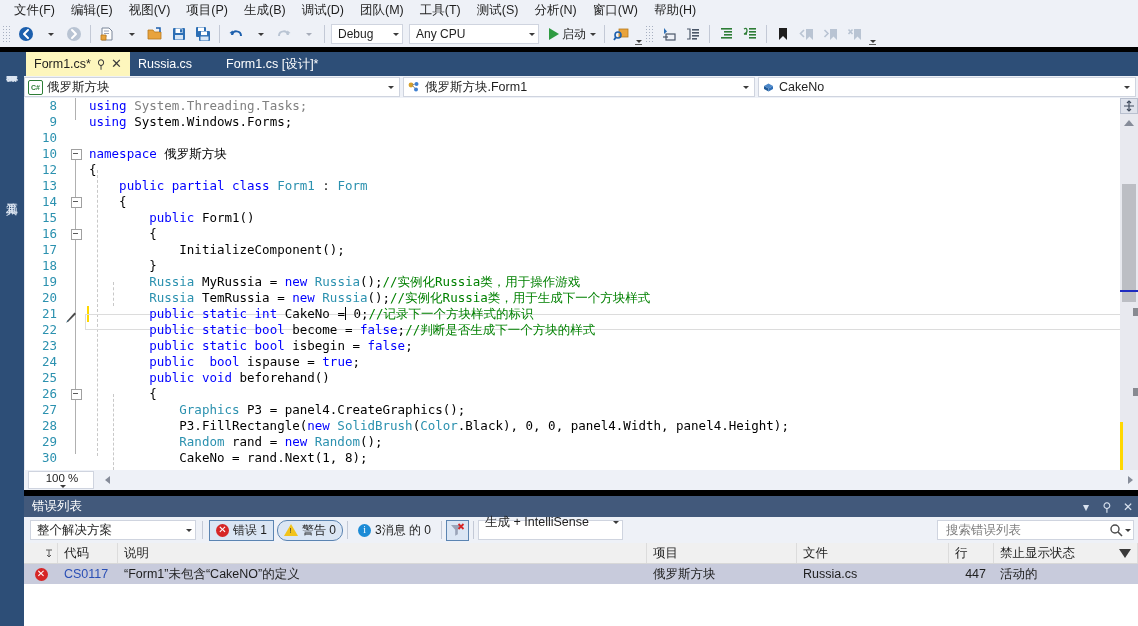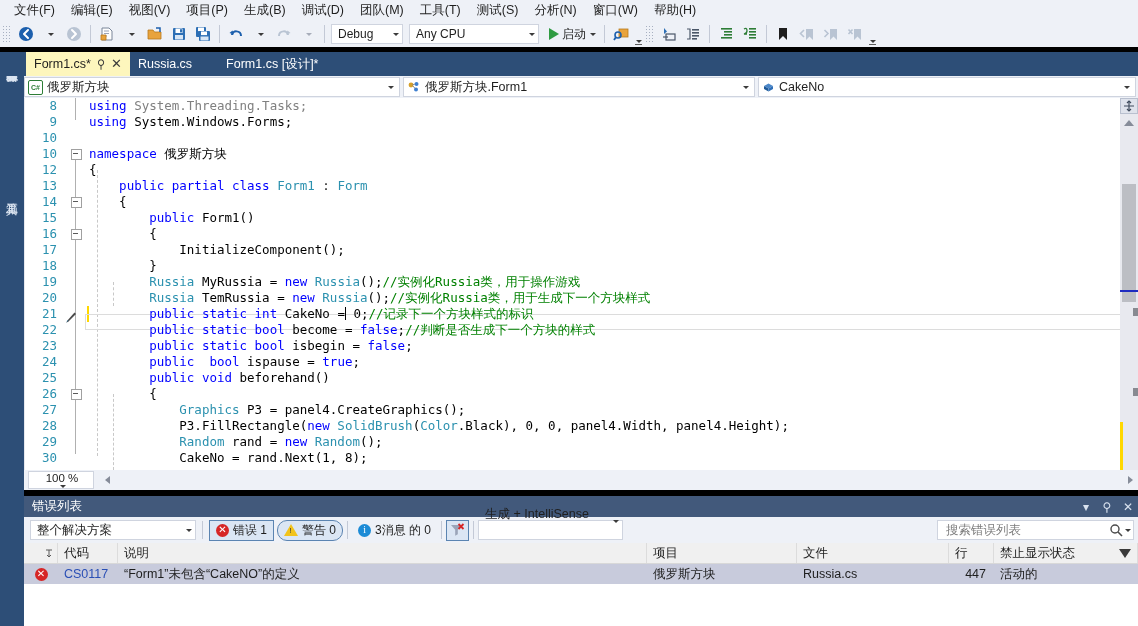--- a/index.html
+++ b/index.html
@@ -139,21 +139,21 @@
   .togbtn.on{border:1px solid #5b84b1;background:#dbe6f4;}
   .ic-err{width:13px;height:13px;border-radius:50%;background:#d62626;color:#fff;font-size:10px;
           display:flex;align-items:center;justify-content:center;line-height:10px;flex:none;}
   .ic-warn{width:0;height:0;border-left:7px solid transparent;border-right:7px solid transparent;
            border-bottom:12px solid #f2c31b;position:relative;flex:none;}
   .ic-warn:after{content:"!";position:absolute;left:-1.5px;top:3px;font-size:8px;color:#3a3a3a;line-height:8px;}
   .ic-info{width:13px;height:13px;border-radius:50%;background:#1c8bd6;color:#fff;font-size:10px;
            display:flex;align-items:center;justify-content:center;line-height:10px;flex:none;
            font-family:"Liberation Serif",serif;}
   .buildsel{width:145px;height:20px;background:#fff;border:1px solid #cfd4df;
-            display:flex;align-items:flex-end;justify-content:space-between;padding:0 3px 16px 6px;
+            display:flex;align-items:center;justify-content:space-between;padding:0 3px 16px 6px;
             box-sizing:border-box;font-size:12.5px;}
   .searchbox{position:absolute;right:4px;top:3px;width:197px;height:20px;background:#fff;
              border:1px solid #cfd4df;display:flex;align-items:center;box-sizing:border-box;
              padding:0 2px 0 6px;}
   .searchbox input{border:0;outline:0;flex:1;font-size:12.5px;font-family:"Liberation Sans",sans-serif;
                    color:#1e1e1e;background:transparent;}
   .searchbox input::placeholder{color:#7d7d7d;}
 
   
   .elgrid{position:absolute;left:0;top:47px;width:1114px;height:83px;background:#ffffff;}

